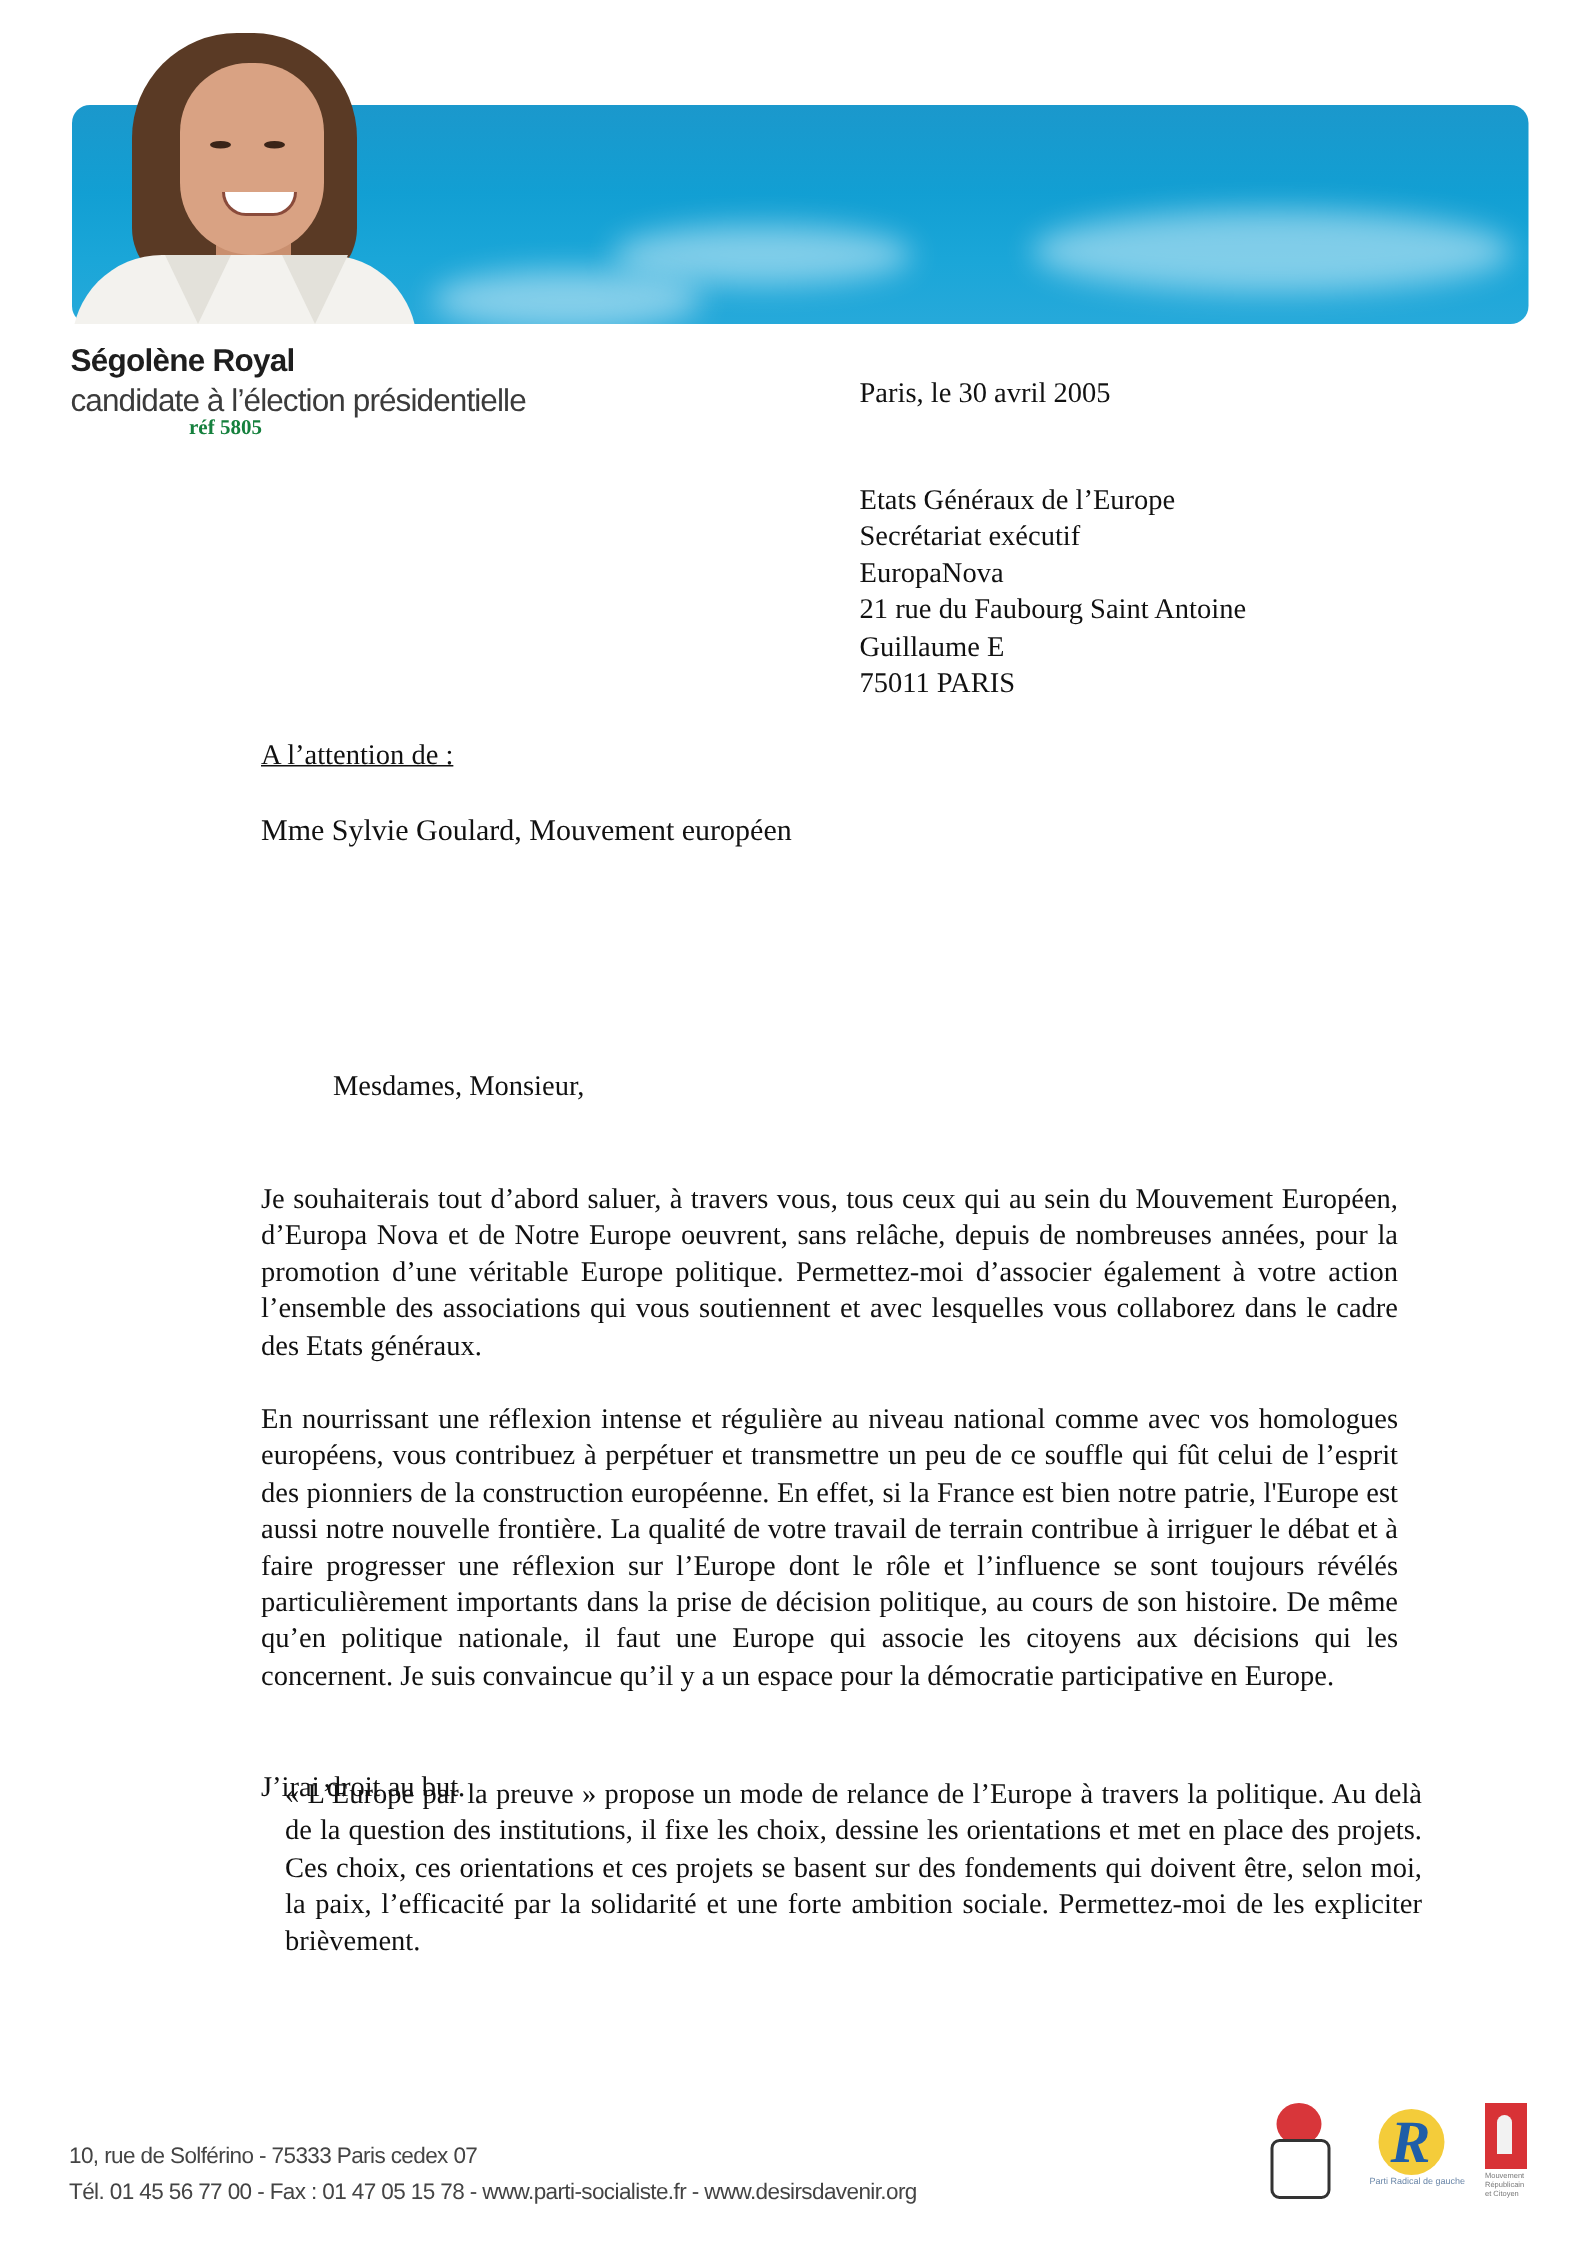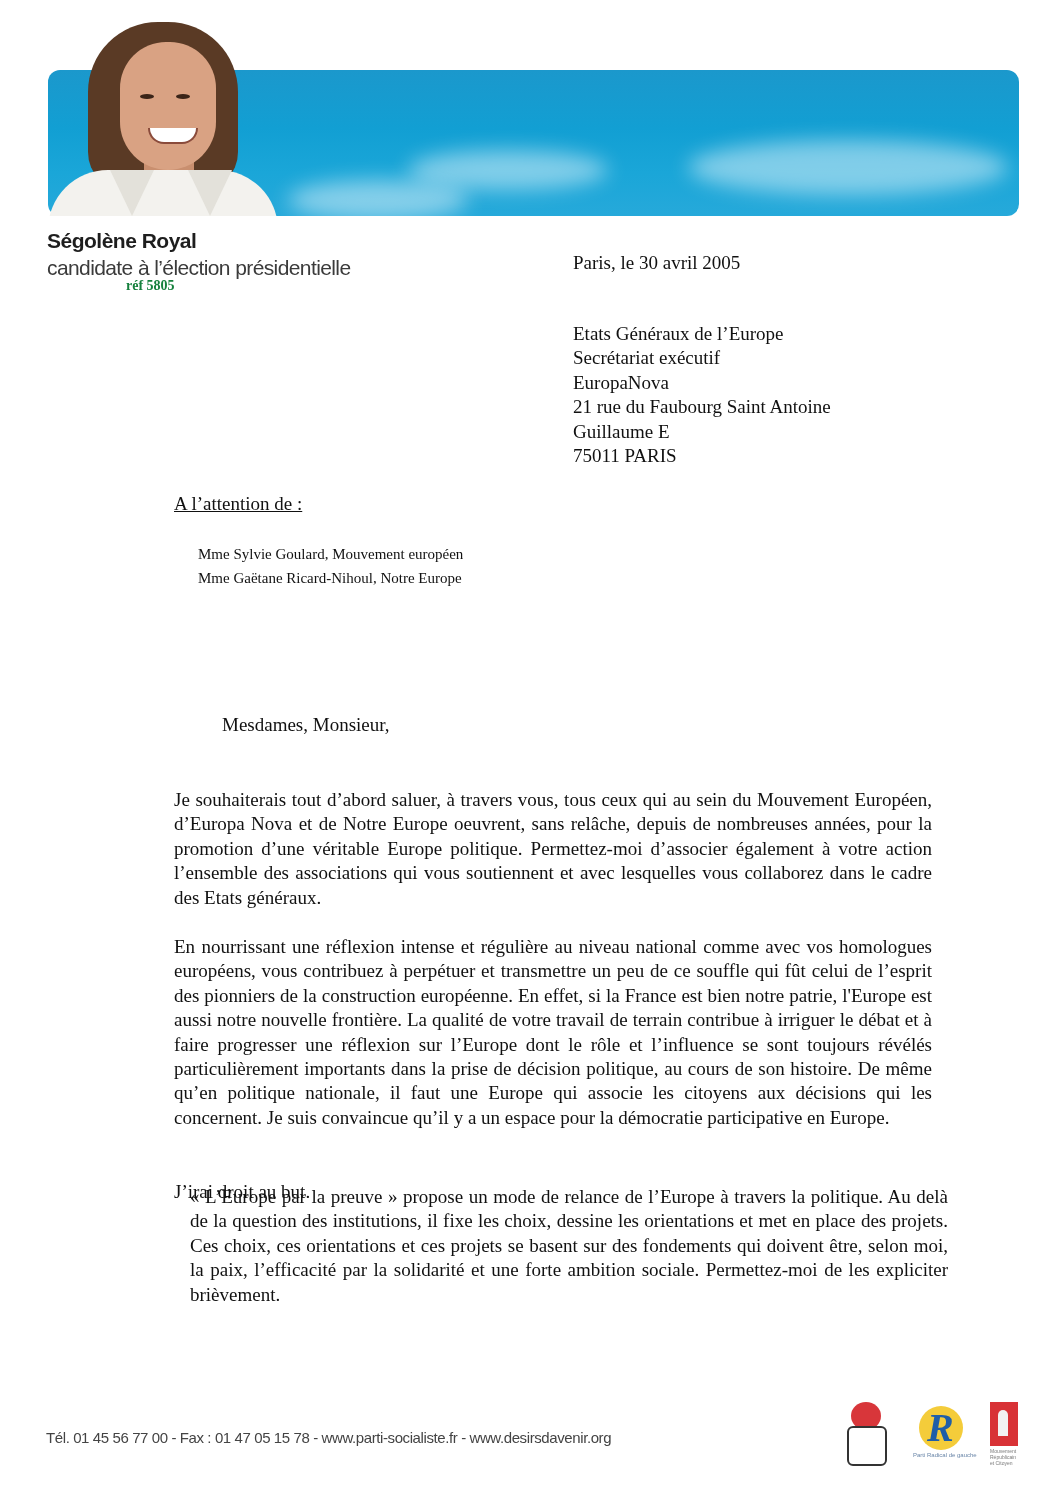--- a/index.html
+++ b/index.html
@@ -20,21 +20,21 @@
 
   .name { position: absolute; left: 47px; top: 229px; font-family: "Liberation Sans", "DejaVu Sans", sans-serif; font-weight: bold; font-size: 21px; color: #1e1e1e; letter-spacing: -0.5px; }
   .subtitle { position: absolute; left: 47px; top: 256px; font-family: "Liberation Sans", "DejaVu Sans", sans-serif; font-size: 21px; color: #3b3b3b; letter-spacing: -0.6px; }
   .ref { position: absolute; left: 126px; top: 278px; font-family: "Liberation Serif", serif; font-weight: bold; font-size: 14px; color: #15803d; }
 
   .date { position: absolute; left: 573px; top: 252px; font-size: 19px; }
   .recipient { position: absolute; left: 573px; top: 322px; font-size: 19px; line-height: 24.4px; }
   .recipient div { white-space: nowrap; }
 
   .attn { position: absolute; left: 174px; top: 493px; font-size: 19px; text-decoration: underline; }
-  .attn-list { position: absolute; left: 174px; top: 542px; font-size: 15px; line-height: 24.4px; margin-left: 24px; }
+  .attn-list { position: absolute; left: 174px; top: 542px; font-size: 20px; line-height: 24.4px; }
   .salutation { position: absolute; left: 174px; top: 714px; font-size: 19px; margin-left: 48px; }
 
   .body-text { position: absolute; left: 174px; width: 758px; font-size: 19px; line-height: 24.4px; text-align: justify; margin: 0; }
   .p1 { top: 788px; }
   .p2 { top: 935px; }
   .p3 { top: 1180px; }
   .p4 { top: 1185px; margin-left: 16px; }
 
   .footer-addr { position: absolute; left: 46px; top: 1426px; font-family: "Liberation Sans", "DejaVu Sans", sans-serif; font-size: 15px; color: #444; letter-spacing: -0.4px; line-height: 24px; }
 
@@ -81,31 +81,31 @@
   <div>Secrétariat exécutif</div>
   <div>EuropaNova</div>
   <div>21 rue du Faubourg Saint Antoine</div>
   <div>Guillaume E</div>
   <div>75011 PARIS</div>
 </div>
 
 <div class="attn">A l’attention de :</div>
 <div class="attn-list">
   <div>Mme Sylvie Goulard, Mouvement européen</div>
-  <div>Mme Gaëtane Ricard-Nihoul, Notre Europe</div>
 </div>
 
 <div class="salutation">Mesdames, Monsieur,</div>
 
 <p class="body-text p1">Je souhaiterais tout d’abord saluer, à travers vous, tous ceux qui au sein du Mouvement Européen, d’Europa Nova et de Notre Europe oeuvrent, sans relâche, depuis de nombreuses années, pour la promotion d’une véritable Europe politique. Permettez-moi d’associer également à votre action l’ensemble des associations qui vous soutiennent et avec lesquelles vous collaborez dans le cadre des Etats généraux.</p>
 <p class="body-text p2">En nourrissant une réflexion intense et régulière au niveau national comme avec vos homologues européens, vous contribuez à perpétuer et transmettre un peu de ce souffle qui fût celui de l’esprit des pionniers de la construction européenne. En effet, si la France est bien notre patrie, l'Europe est aussi notre nouvelle frontière. La qualité de votre travail de terrain contribue à irriguer le débat et à faire progresser une réflexion sur l’Europe dont le rôle et l’influence se sont toujours révélés particulièrement importants dans la prise de décision politique, au cours de son histoire. De même qu’en politique nationale, il faut une Europe qui associe les citoyens aux décisions qui les concernent. Je suis convaincue qu’il y a un espace pour la démocratie participative en Europe.</p>
 <p class="body-text p3">J’irai droit au but.</p>
 <p class="body-text p4">« L’Europe par la preuve » propose un mode de relance de l’Europe à travers la politique. Au delà de la question des institutions, il fixe les choix, dessine les orientations et met en place des projets. Ces choix, ces orientations et ces projets se basent sur des fondements qui doivent être, selon moi, la paix, l’efficacité par la solidarité et une forte ambition sociale. Permettez-moi de les expliciter brièvement.</p>
 
 <div class="footer-addr">
+  <div>10, rue de Solférino - 75333 Paris cedex 07</div>
   <div>Tél. 01 45 56 77 00 - Fax : 01 47 05 15 78 - www.parti-socialiste.fr - www.desirsdavenir.org</div>
 </div>
 
 <div class="logo logo-ps">
   <div class="rose"></div>
   <div class="fist"></div>
 </div>
 
 <div class="logo logo-r">
   <div class="sun"></div>

